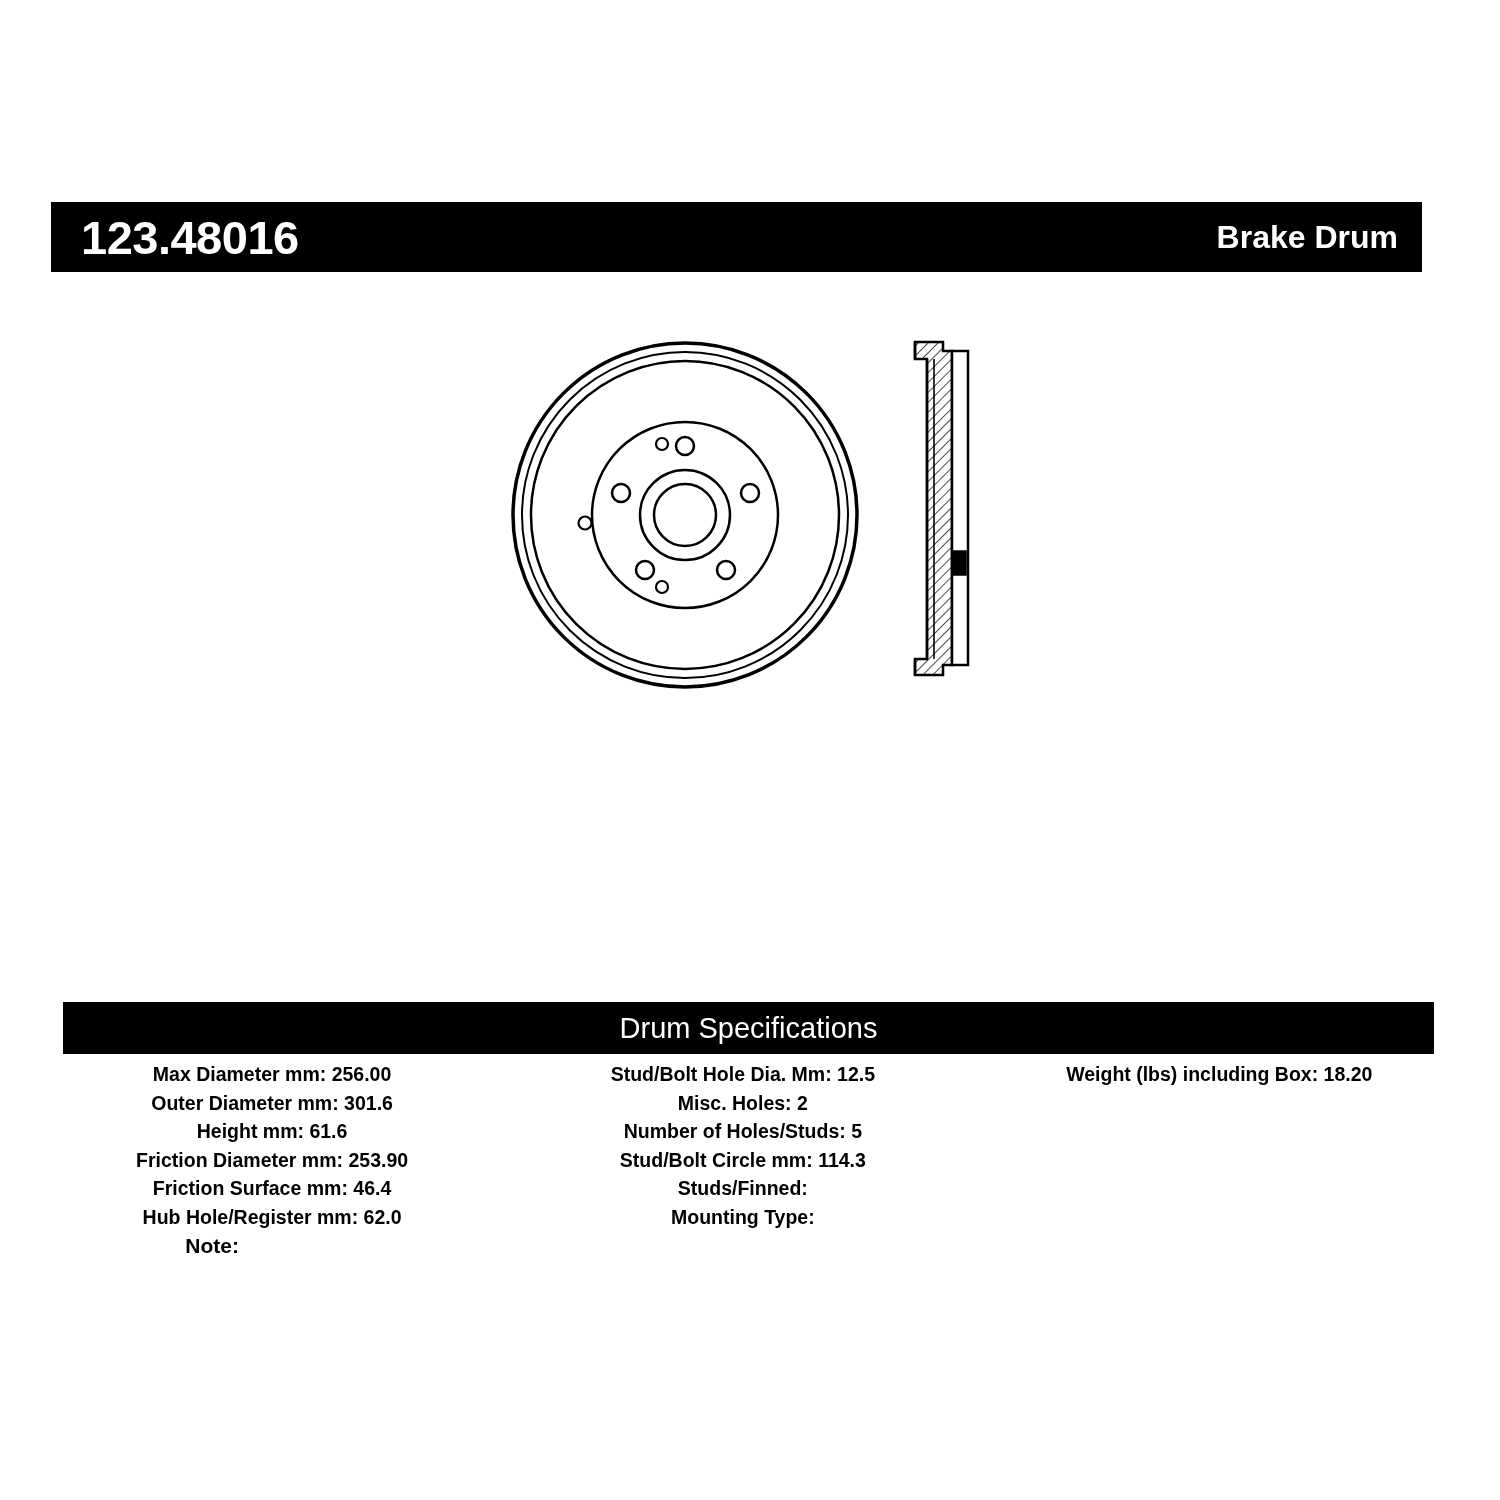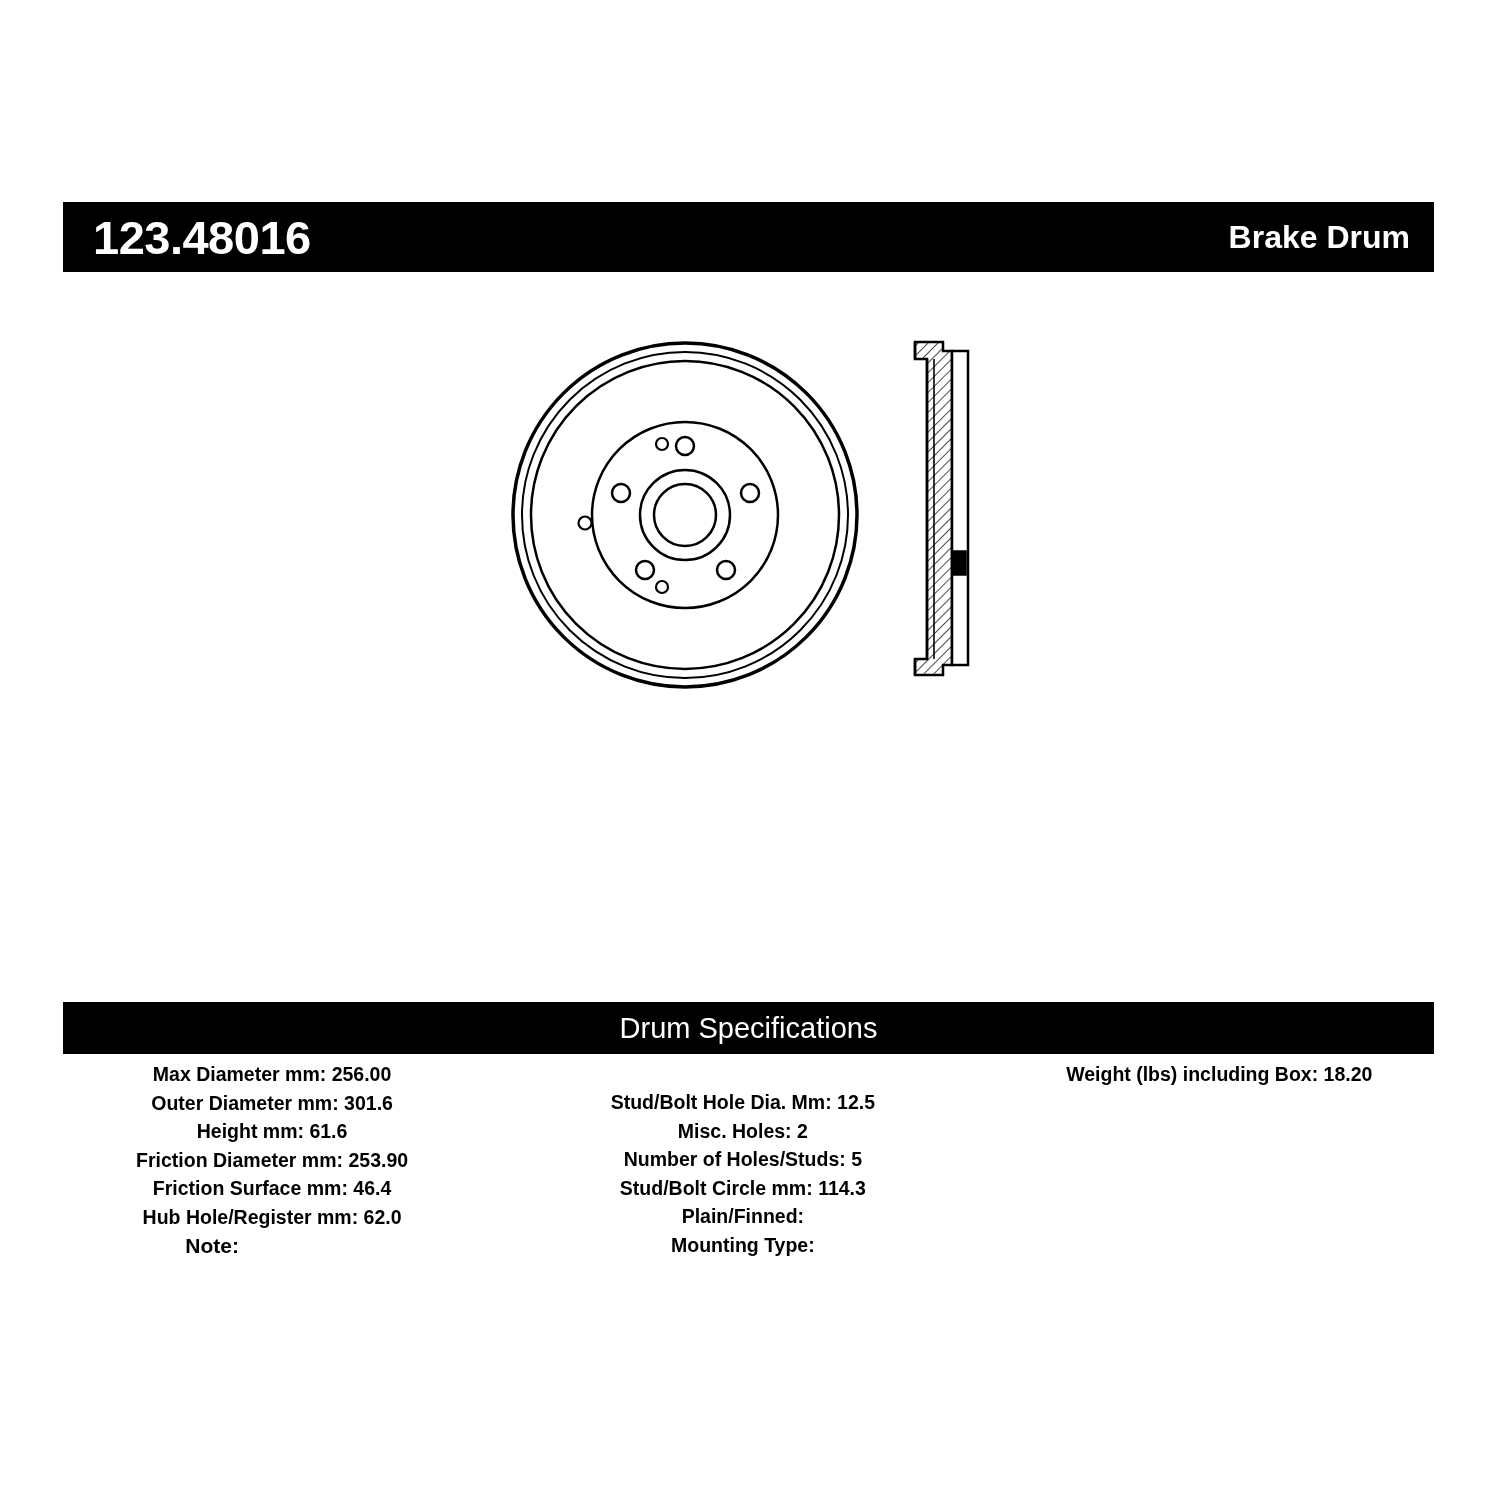--- a/index.html
+++ b/index.html
@@ -12,21 +12,21 @@
     height: 1500px;
     font-family: "Liberation Sans", sans-serif;
     color: #000000;
     position: relative;
     overflow: hidden;
   }
 
   
   .header-bar {
     position: absolute;
-    left: 63px;
+    left: 51px;
     top: 202px;
     width: 1371px;
     height: 70px;
     background: #000000;
     display: flex;
     align-items: center;
     justify-content: space-between;
     box-sizing: border-box;
     padding: 0 24px 0 30px;
   }
@@ -78,21 +78,21 @@
     top: 1060px;
     width: 1371px;
     display: flex;
     align-items: flex-start;
     gap: 40px;
   }
   .spec-col {
     box-sizing: border-box;
   }
   .spec-col.col1 { width: 33.3%; padding-right: 12px; }
-  .spec-col.col2 { width: 33.4%; padding-right: 12px; margin-top: 28px; }
+  .spec-col.col2 { width: 33.4%; padding-right: 12px; }
   .spec-col.col3 { width: 33.3%; }
 
   .spec-row {
     text-align: center;
     font-size: 19.5px;
     font-weight: bold;
     line-height: 28.5px;
     white-space: nowrap;
   }
   .spec-row .label { }
@@ -207,21 +207,21 @@
     </div>
     <div class="spec-row">
       <span class="label">Number of Holes/Studs: </span>
       <span class="value">5</span>
     </div>
     <div class="spec-row">
       <span class="label">Stud/Bolt Circle mm: </span>
       <span class="value">114.3</span>
     </div>
     <div class="spec-row">
-      <span class="label">Plain/Finned:</span>
+      <span class="label">Studs/Finned:</span>
       <span class="value"></span>
     </div>
     <div class="spec-row">
       <span class="label">Mounting Type:</span>
       <span class="value"></span>
     </div>
   </div>
 
   <div class="spec-col col3">
     <div class="spec-row">

